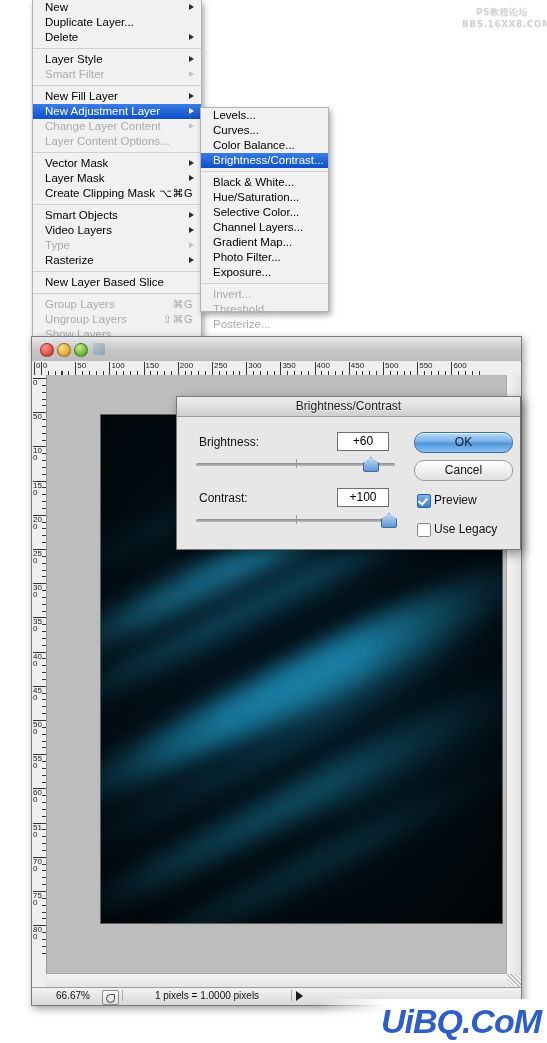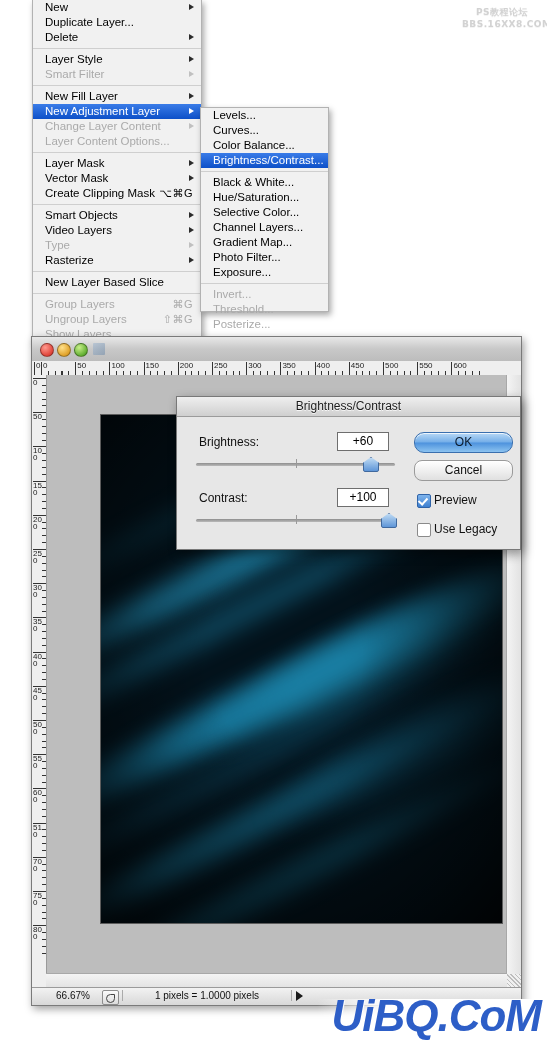--- a/index.html
+++ b/index.html
@@ -145,21 +145,21 @@
   .cbrow{position:absolute;font-size:12px;color:#111;}
   .cbox{position:absolute;left:0;top:1px;width:12px;height:12px;
         border:1px solid #8a8a8a;border-radius:2px;background:#fff;}
   .cbox.on{background:linear-gradient(to bottom,#7fb4ec,#3d7fd0);
            border-color:#2f63a8;}
   .cbox.on:after{content:"";position:absolute;left:2px;top:1px;width:4px;height:7px;
            border:solid #fff;border-width:0 2px 2px 0;transform:rotate(42deg);}
   .cblabel{position:absolute;left:17px;top:0;white-space:nowrap;}
 
   
-  #wm-bot{position:absolute;right:6px;bottom:2px;font-size:44px;
+  #wm-bot{position:absolute;right:6px;bottom:2px;font-size:34px;
           font-weight:bold;font-style:italic;color:#2d5ec7;
           font-family:"Liberation Sans", sans-serif;letter-spacing:-1px;
           text-shadow:1px 1px 0 rgba(255,255,255,.9);margin-left:40px;}
   #wm-bot-bg{position:absolute;right:0;bottom:0;width:230px;height:44px;
              background:linear-gradient(to right,rgba(255,255,255,0),#ffffff 30%);}
 </style>
 </head>
 <body>
 
 <div id="wm-top">
@@ -173,22 +173,22 @@
     <div class="mi"><span>Delete</span><span class="arrow"></span></div>
     <div class="sep"></div>
     <div class="mi"><span>Layer Style</span><span class="arrow"></span></div>
     <div class="mi dis"><span>Smart Filter</span><span class="arrow"></span></div>
     <div class="sep"></div>
     <div class="mi"><span>New Fill Layer</span><span class="arrow"></span></div>
     <div class="mi sel"><span>New Adjustment Layer</span><span class="arrow"></span></div>
     <div class="mi dis"><span>Change Layer Content</span><span class="arrow"></span></div>
     <div class="mi dis"><span>Layer Content Options...</span></div>
     <div class="sep"></div>
+    <div class="mi"><span>Vector Mask</span><span class="arrow"></span></div>
     <div class="mi"><span>Layer Mask</span><span class="arrow"></span></div>
-    <div class="mi"><span>Vector Mask</span><span class="arrow"></span></div>
     <div class="mi"><span>Create Clipping Mask</span><span class="sc">⌥⌘G</span></div>
     <div class="sep"></div>
     <div class="mi"><span>Smart Objects</span><span class="arrow"></span></div>
     <div class="mi"><span>Video Layers</span><span class="arrow"></span></div>
     <div class="mi dis"><span>Type</span><span class="arrow"></span></div>
     <div class="mi"><span>Rasterize</span><span class="arrow"></span></div>
     <div class="sep"></div>
     <div class="mi"><span>New Layer Based Slice</span></div>
     <div class="sep"></div>
     <div class="mi dis"><span>Group Layers</span><span class="sc">⌘G</span></div>
@@ -459,21 +459,21 @@
 
   <div class="bc-label" style="left:22px;top:94px;">Contrast:</div>
   <div class="bc-field" style="left:160px;top:91px;">+100</div>
   <div class="bc-slider" id="sl-contrast" style="left:19px;top:117px;width:199px;">
     <div class="bc-track"></div>
     <div class="bc-center" style="left:50%;"></div>
     <div class="bc-thumb" id="th-contrast" style="left: 185px;"></div>
   </div>
 
   <div class="aqua-btn" id="ok-btn" style="left:237px;top:35px;">OK</div>
-  <div class="aqua-btn" id="cancel-btn" style="left:237px;top:63px;border-radius:8px;">Cancel</div>
+  <div class="aqua-btn" id="cancel-btn" style="left:237px;top:63px;">Cancel</div>
 
   <div class="cbrow" style="left:240px;top:96px;">
     <span class="cbox on" id="cb-preview"></span>
     <span class="cblabel">Preview</span>
   </div>
   <div class="cbrow" style="left:240px;top:125px;">
     <span class="cbox" id="cb-legacy"></span>
     <span class="cblabel">Use Legacy</span>
   </div>
 </div>

